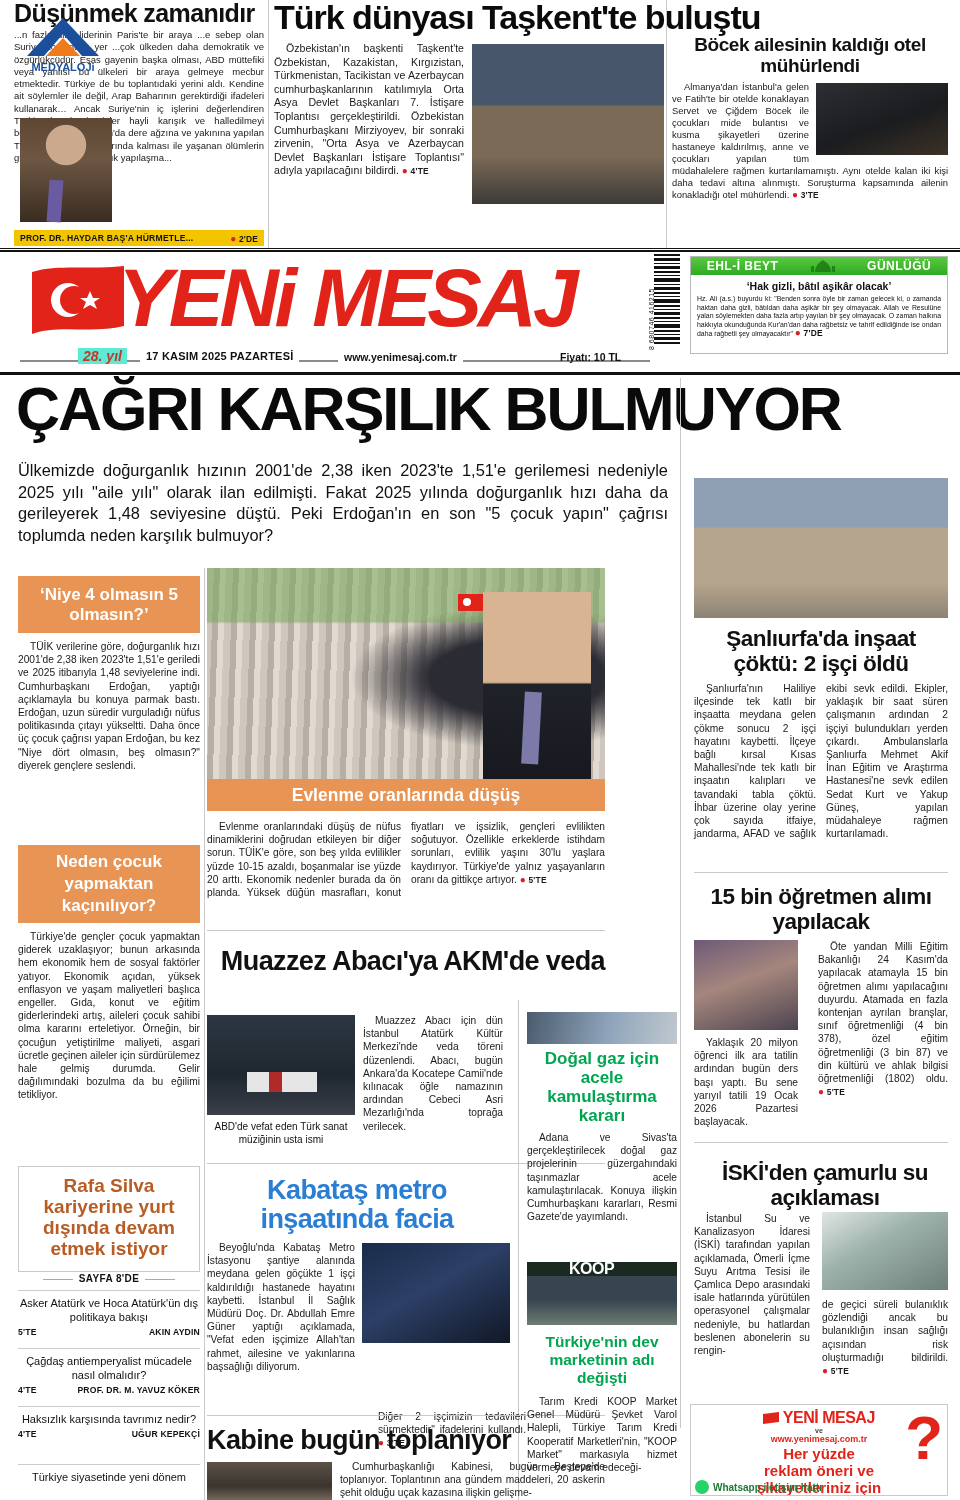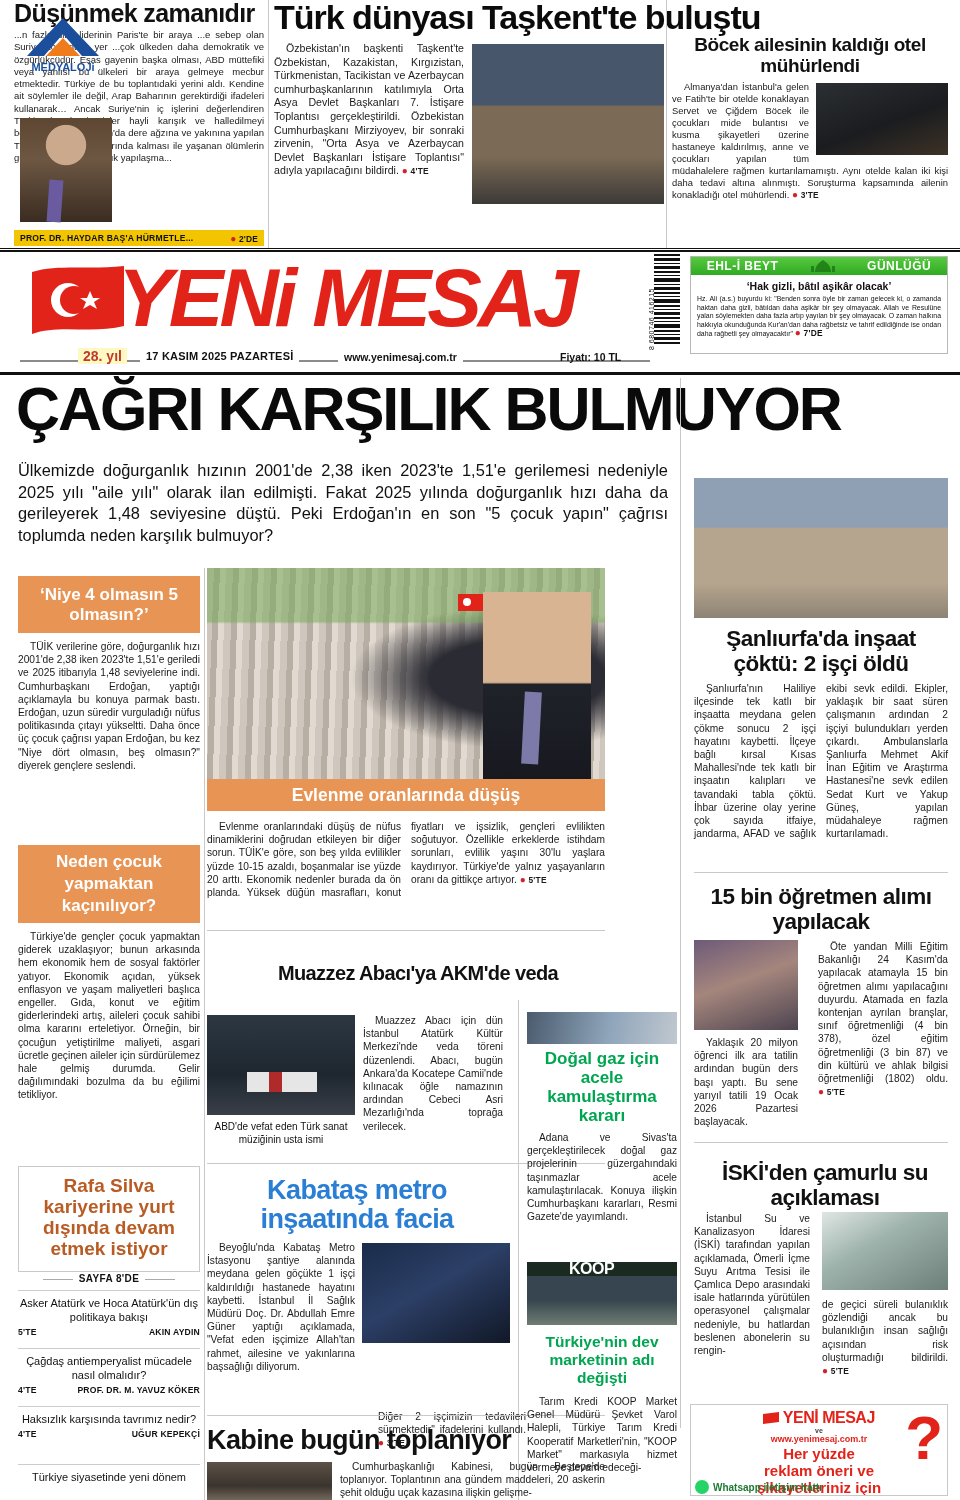--- a/index.html
+++ b/index.html
@@ -85,22 +85,22 @@
   .masthead { position:absolute; left:0; top:250px; width:960px; height:122px;
     border-top:2px solid #111; }
   .flaglogo { position:absolute; left:28px; top:12px; width:100px; height:78px; }
   .nameplate {
     position:absolute; left:118px; top:3px;
     font-size:82px; font-weight:bold; font-style:italic;
     letter-spacing:-4px; color:#e2231a; line-height:86px;
     font-family:"Liberation Sans", sans-serif;
   }
   .mast-rule { position:absolute; left:20px; top:108px; width:630px; height:2px; background:#8b8b8b; }
-  .yil { position:absolute; left:78px; top:96px; font-weight:bold;
-    font-size:14px; color:#c0392b; background:#fef9c3; padding:0 5px; }
+  .yil { position:absolute; left:78px; top:96px; font-style:italic; font-weight:bold;
+    font-size:14px; color:#c0392b; background:#5eead4; padding:0 5px; }
   .masthead-date { position:absolute; left:140px; top:98px; font-size:11px;
     font-weight:bold; background:#fff; padding:0 6px; letter-spacing:.2px;}
   .masthead-web { position:absolute; left:338px; top:99px; font-size:10.5px;
     font-weight:bold; background:#fff; padding:0 6px; }
   .masthead-price { position:absolute; left:560px; top:99px; font-size:10.5px;
     font-weight:bold; }
   .barcode { position:absolute; left:652px; top:254px; width:30px; height:95px; }
   .barcode-num { position:absolute; left:648px; top:254px; width:40px; height:96px;
     font-size:7px; writing-mode:vertical-rl; transform:rotate(180deg);
     color:#111; letter-spacing:.5px; }
@@ -158,22 +158,22 @@
   .hero-cap {
     position:absolute; left:0; bottom:0; width:398px; height:32px;
     background:#e89455; color:#fff; font-weight:bold; font-size:17.5px;
     display:flex; align-items:center; justify-content:center;
   }
   .evl-body { position:absolute; left:207px; top:820px; width:398px; }
 
   
   .hr-mid1 { position:absolute; left:207px; top:930px; width:398px; height:1px; background:#c9c9c9; }
   .muaz-head { position:absolute; left:207px; top:946px; width:398px;
-    font-size:20px; font-weight:bold; line-height:30px; text-align:center;
-    margin:12px; letter-spacing:-.6px; }
+    font-size:27px; font-weight:bold; line-height:30px; text-align:right;
+    margin:0; letter-spacing:-.6px; }
   .muaz-photo { position:absolute; left:207px; top:1015px; width:148px; height:100px;
     background: linear-gradient(180deg,#2d3742 0%,#1e2730 60%,#3a3f48 100%); }
   .muaz-photo::after{content:""; position:absolute; left:40px; top:57px; width:70px; height:20px;
     background:linear-gradient(90deg,#e6e6e6 0 32%, #b02a2a 32% 50%, #e6e6e6 50% 100%);}
   .muaz-cap { position:absolute; left:207px; top:1120px; width:148px;
     font-size:10px; line-height:13px; text-align:center; }
   .muaz-body { position:absolute; left:363px; top:1014px; width:140px; }
 
   
   .dg-photo { position:absolute; left:527px; top:1012px; width:150px; height:32px;

